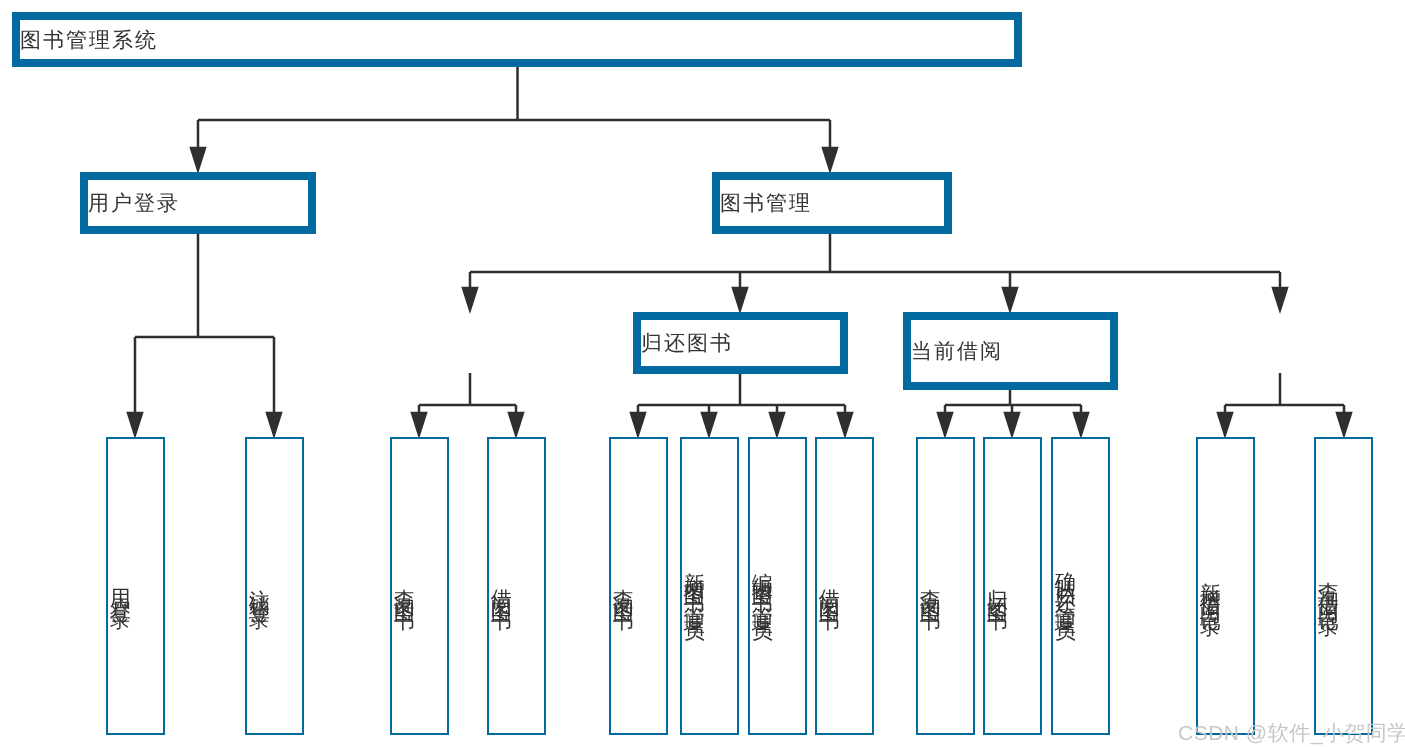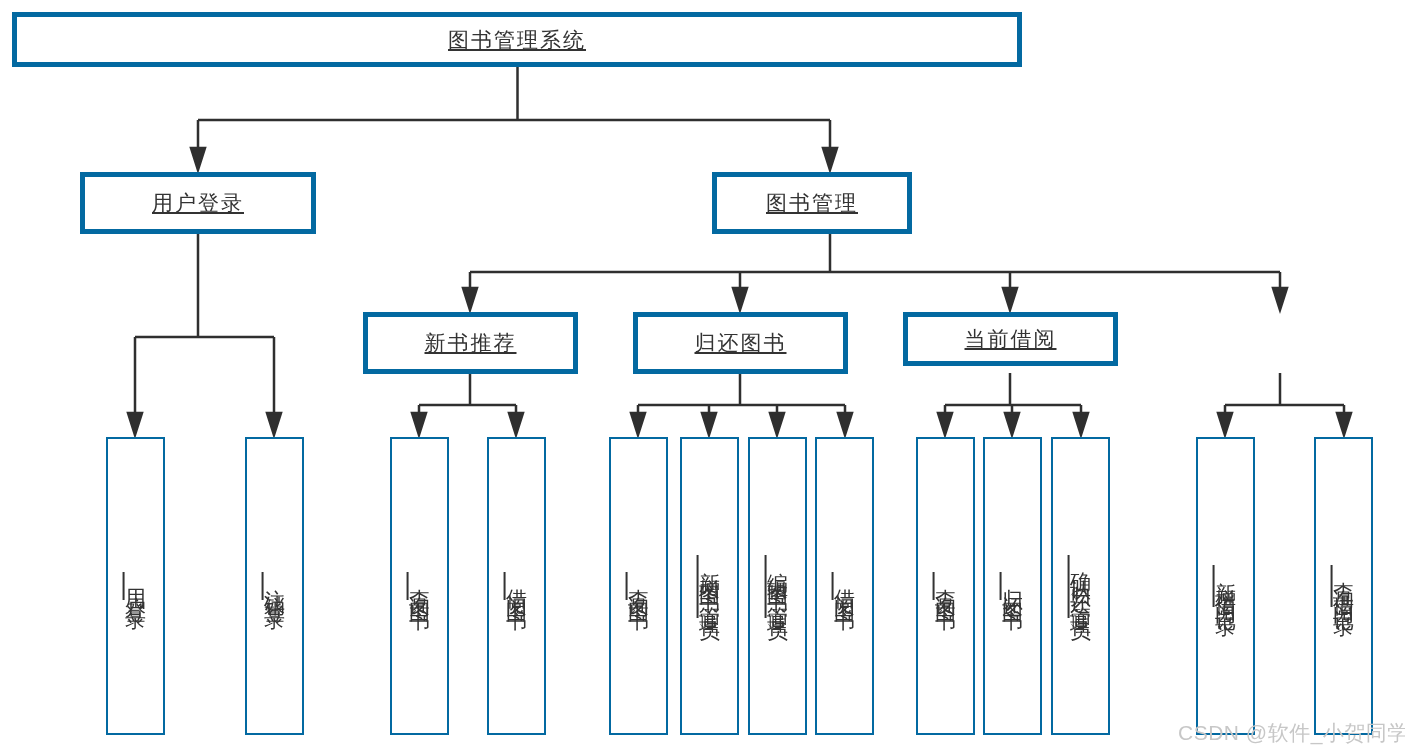--- a/index.html
+++ b/index.html
@@ -8,25 +8,24 @@
     width:1405px;height:747px;
     background:#ffffff;
     font-family:"Liberation Sans","DejaVu Sans",sans-serif;
     overflow:hidden;
   }
   .wires{position:absolute;left:0;top:0;z-index:1;}
   .box{
     position:absolute;
     box-sizing:border-box;
     background:#ffffff;
-    border:5px solid #0369a1;
-    display:flex;align-items:center;justify-content:center;
+    border:8px solid #0369a1;
+    display:flex;align-items:center;justify-content:flex-start;
     z-index:2;
     color:#333333;
-    text-decoration:underline;
   }
   .label{
     font-size:21px;
     letter-spacing:2px;
     white-space:nowrap;
     color:#333333;
   }
   .leaf{border-width:2px;}
   .leaf .label{
     writing-mode:vertical-rl;
@@ -95,31 +94,28 @@
     </g>
   </svg>
 
   <div class="box" style="left:12px;top:12px;width:1010px;height:55px">
     <span class="label">图书管理系统</span>
   </div>
 
   <div class="box" style="left:80px;top:172px;width:236px;height:62px">
     <span class="label">用户登录</span>
   </div>
-  <div class="box" style="left:712px;top:172px;width:200px;height:62px">
+  <div class="box" style="left:712px;top:172px;width:240px;height:62px">
     <span class="label">图书管理</span>
   </div>
 
-  <div class="box" style="left:363px;top:312px;width:215px;height:62px">
-    <span class="label">新书推荐</span>
-  </div>
   <div class="box" style="left:633px;top:312px;width:215px;height:62px">
     <span class="label">归还图书</span>
   </div>
-  <div class="box" style="left:903px;top:312px;width:215px;height:54px">
+  <div class="box" style="left:903px;top:312px;width:215px;height:78px">
     <span class="label">当前借阅</span>
   </div>
 
   <div class="box leaf" style="left:106px;top:437px;width:59px;height:298px">
     <span class="label">用户登录</span>
   </div>
   <div class="box leaf" style="left:245px;top:437px;width:59px;height:298px">
     <span class="label">注销登录</span>
   </div>
   <div class="box leaf" style="left:390px;top:437px;width:59px;height:298px">

